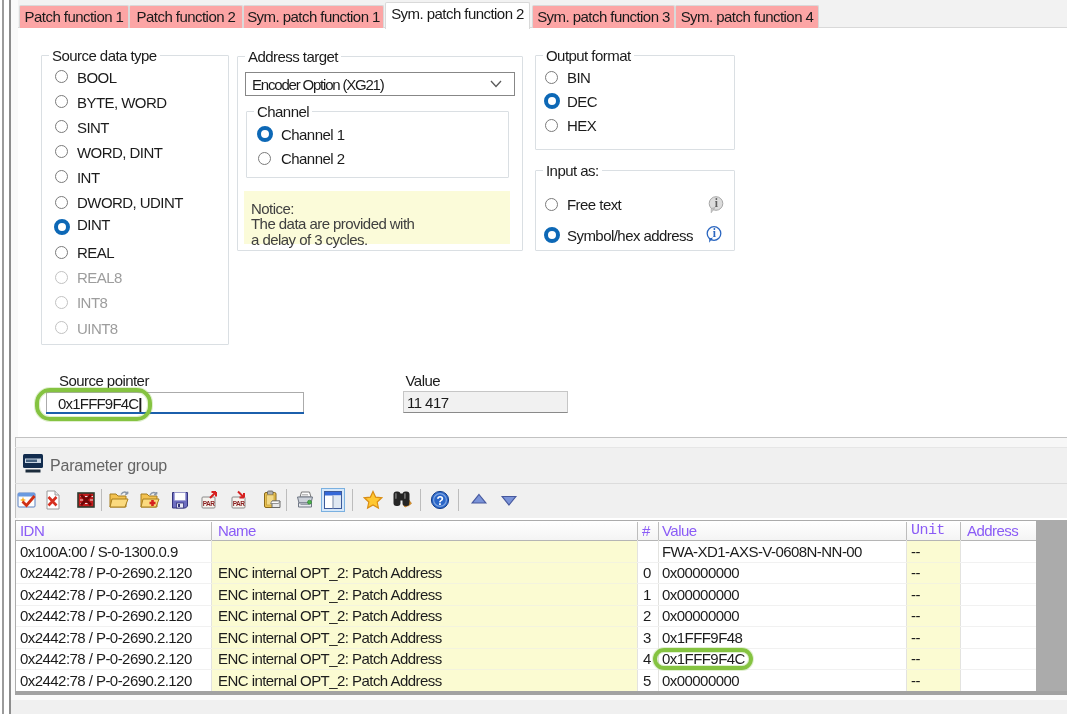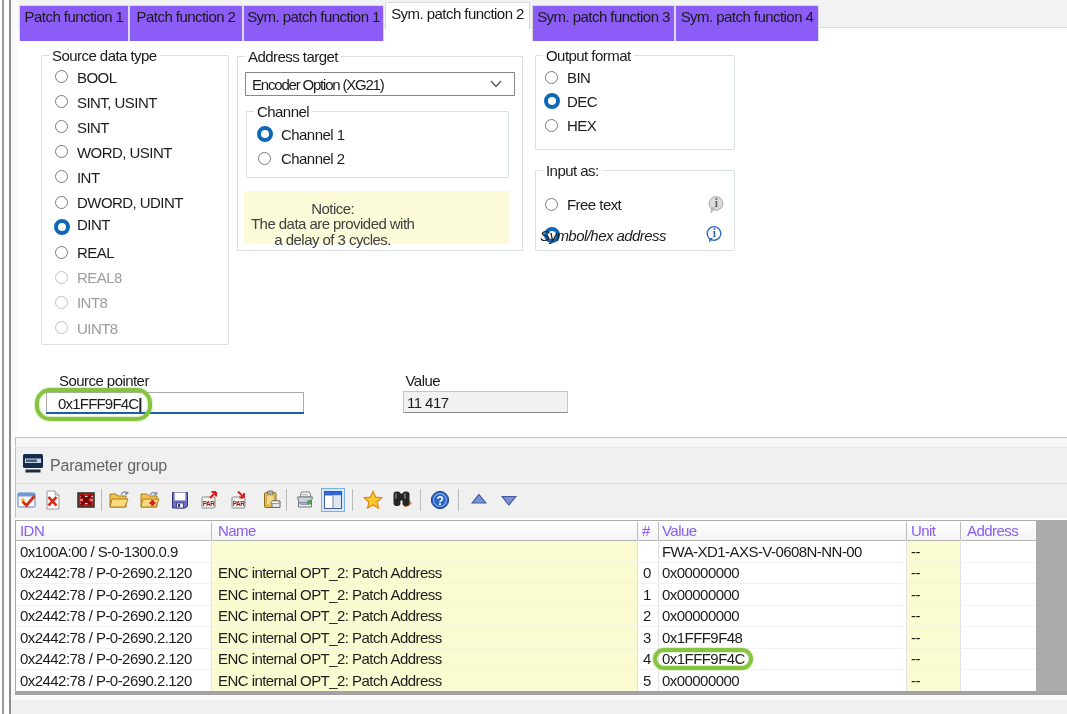--- a/index.html
+++ b/index.html
@@ -1,21 +1,21 @@
 <!DOCTYPE html>
 <html><head><meta charset="utf-8">
 <style>
   html,body{margin:0;padding:0;}
   body{width:1067px;height:714px;position:relative;overflow:hidden;background:#fff;
        font-family:"Liberation Sans",sans-serif;font-size:15px;color:#1b1b1b;
        letter-spacing:-0.55px;}
   .abs{position:absolute;}
-  .t{position:absolute;white-space:nowrap;line-height:15px;text-align:center;}
+  .t{position:absolute;white-space:nowrap;line-height:15px;}
   
-  .tab{position:absolute;top:5px;height:36px;background:#8b5cf6;border:1px solid #d9d9d9;
+  .tab{position:absolute;top:5px;height:23px;background:#fca5a5;border:1px solid #d9d9d9;
        border-bottom:none;border-radius:2px 2px 0 0;box-sizing:border-box;text-align:center;line-height:22px;color:#1a1a1a;}
   .tab.act{top:2px;height:27px;background:#fff;z-index:3;}
   
   .gb{position:absolute;border:1px solid #dadfe3;border-radius:1px;box-sizing:border-box;}
   .gbl{position:absolute;background:#fff;padding:0 3px;line-height:15px;white-space:nowrap;z-index:2;}
   
   .rad{position:absolute;width:13px;height:13px;box-sizing:border-box;border:1.5px solid #7b7b7b;
        border-radius:50%;background:#fff;}
   .rad.sel{width:16px;height:16px;border:4.6px solid #0d68b6;margin:-1.5px 0 0 -1.5px;}
   .rad.dis{border-color:#c2c2c2;}
@@ -43,25 +43,25 @@
 <div class="tab" style="left:243px;width:141px;">Sym. patch function 1</div>
 <div class="tab" style="left:532px;width:143px;">Sym. patch function 3</div>
 <div class="tab" style="left:675px;width:144px;">Sym. patch function 4</div>
 <div class="tab act" style="left:385px;width:145px;">Sym. patch function 2</div>
 
 <div class="gb" style="left:41px;top:55px;width:188px;height:290px;"></div>
 <div class="gbl" style="left:49px;top:48px;">Source data type</div>
 <div class="rad" style="left:55px;top:70px;"></div>
 <div class="rlbl" style="left:77px;top:69.5px;">BOOL</div>
 <div class="rad" style="left:55px;top:95.1px;"></div>
-<div class="rlbl" style="left:77px;top:94.6px;">SINT, USINT</div>
+<div class="rlbl" style="left:77px;top:94.6px;">BYTE, WORD</div>
 <div class="rad" style="left:55px;top:120.2px;"></div>
 <div class="rlbl" style="left:77px;top:119.7px;">SINT</div>
 <div class="rad" style="left:55px;top:145.3px;"></div>
-<div class="rlbl" style="left:77px;top:144.8px;">WORD, USINT</div>
+<div class="rlbl" style="left:77px;top:144.8px;">WORD, DINT</div>
 <div class="rad" style="left:55px;top:170.4px;"></div>
 <div class="rlbl" style="left:77px;top:169.9px;">INT</div>
 <div class="rad" style="left:55px;top:195.5px;"></div>
 <div class="rlbl" style="left:77px;top:195px;">DWORD, UDINT</div>
 <div class="rad sel" style="left:55px;top:220.6px;"></div>
 <div class="rlbl" style="left:77px;top:217px;">DINT</div>
 <div class="rad" style="left:55px;top:245.7px;"></div>
 <div class="rlbl" style="left:77px;top:245.2px;">REAL</div>
 <div class="rad dis" style="left:55px;top:270.8px;"></div>
 <div class="rlbl dis2" style="left:77px;top:270.3px;">REAL8</div>
@@ -97,21 +97,21 @@
 <div class="rad sel" style="left:545px;top:94.7px;"></div>
 <div class="rlbl" style="left:567px;top:94.2px;">DEC</div>
 <div class="rad" style="left:545px;top:118.9px;"></div>
 <div class="rlbl" style="left:567px;top:118.4px;">HEX</div>
 
 <div class="gb" style="left:535px;top:170px;width:200px;height:81px;"></div>
 <div class="gbl" style="left:543px;top:163px;">Input as:</div>
 <div class="rad" style="left:545px;top:197.8px;"></div>
 <div class="rlbl" style="left:567px;top:197.3px;">Free text</div>
 <div class="rad sel" style="left:545px;top:228.5px;"></div>
-<div class="rlbl" style="left:540px;top:228px;font-style:italic;">Symbol/hex address</div>
+<div class="rlbl" style="left:567px;top:228px;">Symbol/hex address</div>
 <svg class="abs" style="left:707px;top:196px;" width="18" height="18" viewBox="0 0 18 18">
  <circle cx="9" cy="7.5" r="6.8" fill="#dcdcdc" stroke="#a6a6a6" stroke-width="1"></circle>
  <path d="M4.2 12.5 L8 11.5 L4.2 16.8 Z" fill="#c4c4c4" stroke="#a6a6a6" stroke-width="0.6"></path>
  <text x="9" y="11.4" font-size="11.5" font-weight="bold" fill="#5f5f5f" text-anchor="middle" font-family="Liberation Serif">i</text>
 </svg>
 <svg class="abs" style="left:705px;top:226px;" width="18" height="18" viewBox="0 0 18 18">
  <circle cx="9" cy="7.5" r="6.8" fill="#fdfdfd" stroke="#2a66c0" stroke-width="1.3"></circle>
  <path d="M4.2 12.5 L8 11.5 L4.2 16.8 Z" fill="#2a66c0"></path>
  <text x="9" y="11.4" font-size="11.5" font-weight="bold" fill="#2a66c0" text-anchor="middle" font-family="Liberation Serif">i</text>
 </svg>
@@ -236,21 +236,21 @@
 <div class="abs" style="left:16px;top:521px;width:1020px;height:169.5px;background:#fff;overflow:hidden;" id="tbl">
 
   <div class="abs" style="left:195px;top:0;width:426px;height:169.5px;background:#fbfbd2;"></div>
   <div class="abs" style="left:890px;top:0;width:54px;height:169.5px;background:#fbfbd2;"></div>
 
   <div class="abs" style="left:0;top:0;width:1020px;height:19px;background:linear-gradient(#ffffff,#f4f4f4);border-bottom:1px solid #b5b5b5;"></div>
   <div class="hc" style="left:4px;">IDN</div>
   <div class="hc" style="left:202px;">Name</div>
   <div class="hc" style="left:626px;">#</div>
   <div class="hc" style="left:646px;">Value</div>
-  <div class="hc" style="left:895px;">Unit</div>
+  <div class="hc" style="left:895px;font-family:Liberation Mono, monospace;">Unit</div>
   <div class="hc" style="left:951px;">Address</div>
 
   <div class="abs" style="left:195px;top:1px;width:1px;height:18px;background:#bdbdbd;"></div>
   <div class="abs" style="left:621px;top:1px;width:1px;height:18px;background:#bdbdbd;"></div>
   <div class="abs" style="left:642px;top:1px;width:1px;height:18px;background:#bdbdbd;"></div>
   <div class="abs" style="left:890px;top:1px;width:1px;height:18px;background:#bdbdbd;"></div>
   <div class="abs" style="left:944px;top:1px;width:1px;height:18px;background:#bdbdbd;"></div>
 
   <div class="vsep" style="left:195px;"></div>
   <div class="vsep" style="left:621px;"></div>

